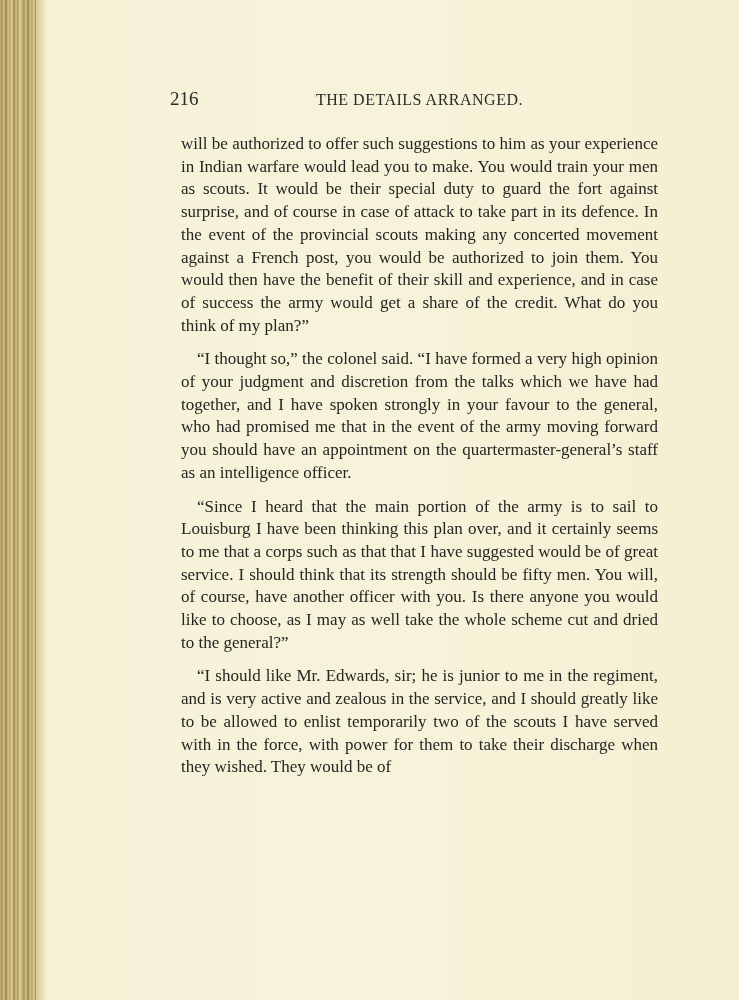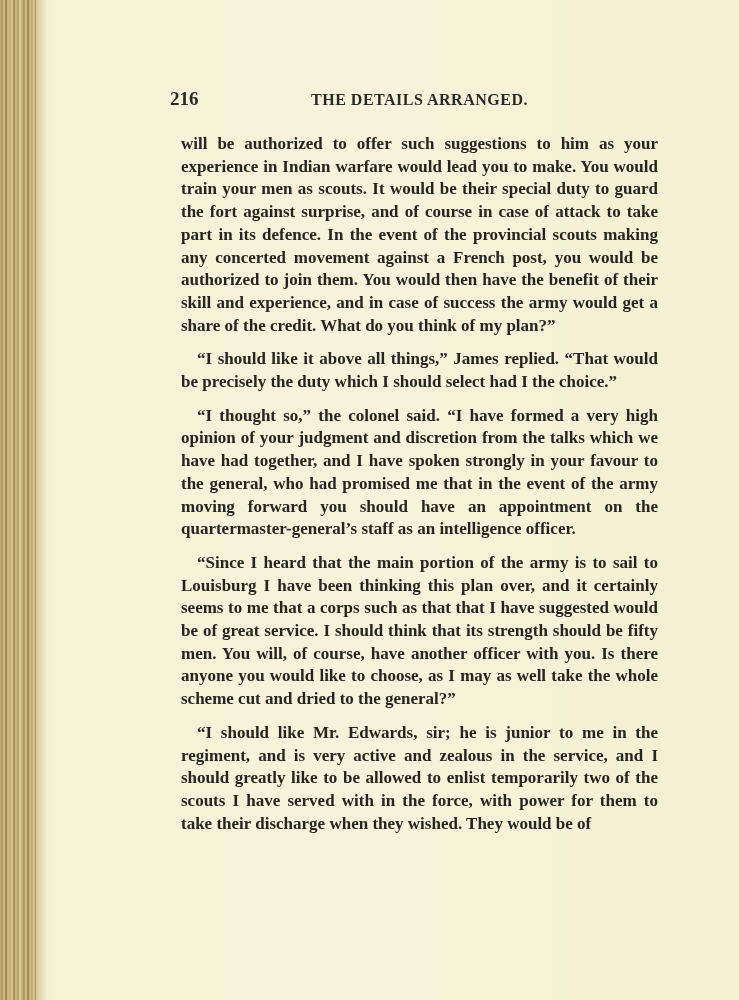--- a/index.html
+++ b/index.html
@@ -3,21 +3,20 @@
   <meta charset="utf-8">
   <style>
     html, body { margin: 0; padding: 0; }
     body {
       width: 739px; height: 1000px; overflow: hidden; position: relative;
       background: #f5f1d6;
     }
     .page {
       position: absolute; left: 0; top: 0; width: 739px; height: 1000px;
       background: linear-gradient(90deg, #efe9c6 0px, #f6f2d8 60px, #f7f3da 400px, #f4efd2 739px);
-      font-weight: bold;
     }
     .gutter {
       position: absolute; left: 0; top: 0; width: 36px; height: 1000px;
       background: repeating-linear-gradient(90deg,
         #c9b77e 0px, #a48f55 2px, #dccb92 4px, #8f7c45 6px, #d6c48a 8px,
         #b8a468 10px, #e2d39c 12px, #9b874e 14px, #d2c085 16px, #ad9a5e 18px,
         #e6d9a6 20px, #c2af74 22px);
     }
     .gutter-fade {
       position: absolute; left: 36px; top: 0; width: 10px; height: 1000px;
@@ -49,18 +48,17 @@
   <div class="gutter"></div>
   <div class="gutter-fade"></div>
 
   <div class="header">
     <span class="page-number">216</span>
     <span class="running-head">THE DETAILS ARRANGED.</span>
   </div>
 
   <div class="body-text">
     <p class="cont">will be authorized to offer such suggestions to him as your experience in Indian warfare would lead you to make. You would train your men as scouts. It would be their special duty to guard the fort against surprise, and of course in case of attack to take part in its defence. In the event of the provincial scouts making any concerted movement against a French post, you would be authorized to join them. You would then have the benefit of their skill and experience, and in case of success the army would get a share of the credit. What do you think of my plan?”</p>
-    <p class="indent">“I should like it above all things,” James replied. “That would be precisely the duty which I should select had I the choice.”</p>
     <p class="indent">“I thought so,” the colonel said. “I have formed a very high opinion of your judgment and discretion from the talks which we have had together, and I have spoken strongly in your favour to the general, who had promised me that in the event of the army moving forward you should have an appointment on the quartermaster-general’s staff as an intelligence officer.</p>
     <p class="indent">“Since I heard that the main portion of the army is to sail to Louisburg I have been thinking this plan over, and it certainly seems to me that a corps such as that that I have suggested would be of great service. I should think that its strength should be fifty men. You will, of course, have another officer with you. Is there anyone you would like to choose, as I may as well take the whole scheme cut and dried to the general?”</p>
     <p class="indent">“I should like Mr. Edwards, sir; he is junior to me in the regiment, and is very active and zealous in the service, and I should greatly like to be allowed to enlist temporarily two of the scouts I have served with in the force, with power for them to take their discharge when they wished. They would be of</p>
   </div>
 </div>
 
 </body></html>

